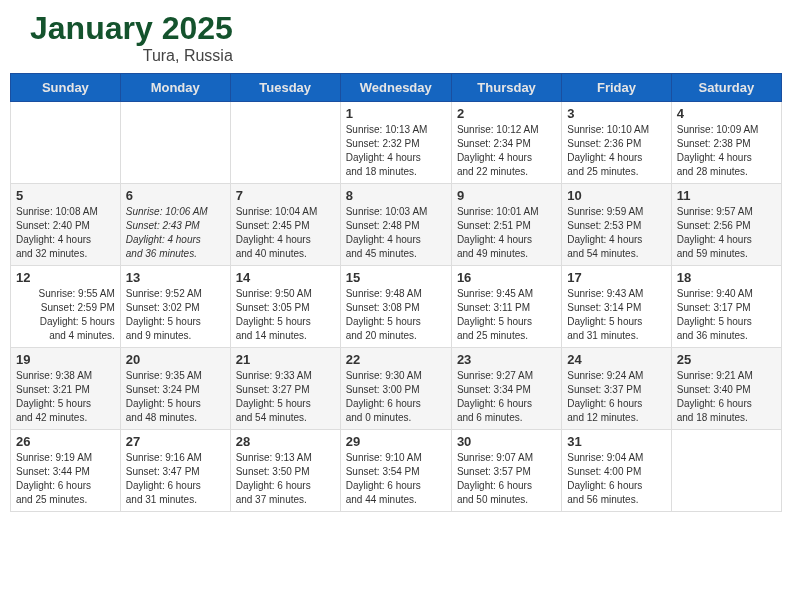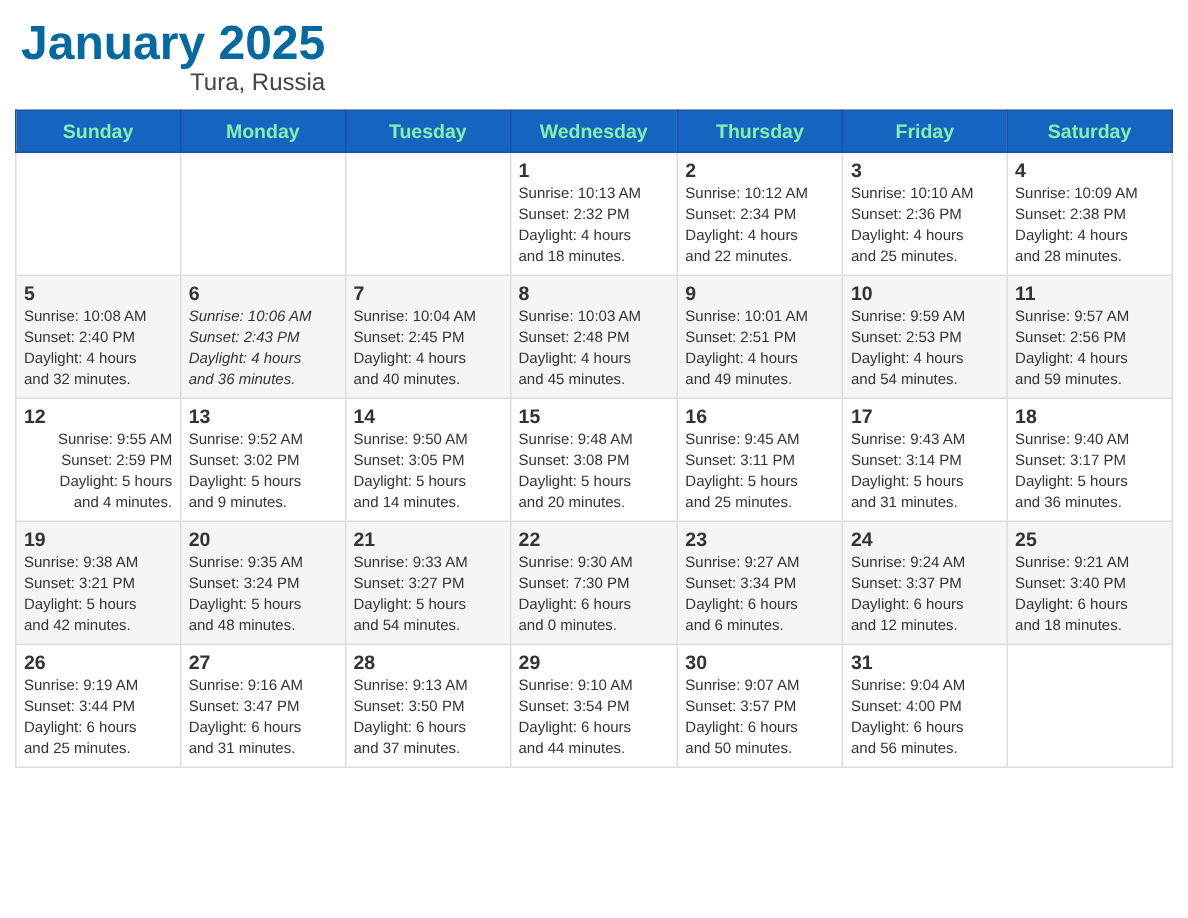--- a/index.html
+++ b/index.html
@@ -25,34 +25,35 @@
       width: 20px;
       height: 20px;
       margin-left: 2px;
     }
     .title-block {
       text-align: right;
     }
     .month-year {
       font-size: 32px;
       font-weight: bold;
-      color: #0369a1;
+      color: #14532d;
+      margin-left: 16px;
     }
     .location {
       font-size: 16px;
       color: #444;
     }
     .calendar {
       width: 100%;
       border-collapse: collapse;
       border: 1px solid #ccc;
     }
     .calendar th {
       background-color: #1565c0;
-      color: #86efac;
+      color: #e5e5e5;
       font-size: 13px;
       font-weight: bold;
       padding: 6px 4px;
       text-align: center;
       border: 1px solid #1a4fa0;
       margin-top: 32px;
     }
     .calendar td {
       vertical-align: top;
       border: 1px solid #ddd;
@@ -257,21 +258,21 @@
         <td>
           <span class="day-num">21</span>
           <div class="day-info" style="white-space: pre-line;">Sunrise: 9:33 AM
 Sunset: 3:27 PM
 Daylight: 5 hours
 and 54 minutes.</div>
         </td>
         <td>
           <span class="day-num">22</span>
           <div class="day-info" style="white-space: pre-line;">Sunrise: 9:30 AM
-Sunset: 7:30 PM
+Sunset: 3:00 PM
 Daylight: 6 hours
 and 0 minutes.</div>
         </td>
         <td>
           <span class="day-num">23</span>
           <div class="day-info" style="white-space: pre-line;">Sunrise: 9:27 AM
 Sunset: 3:34 PM
 Daylight: 6 hours
 and 6 minutes.</div>
         </td>

